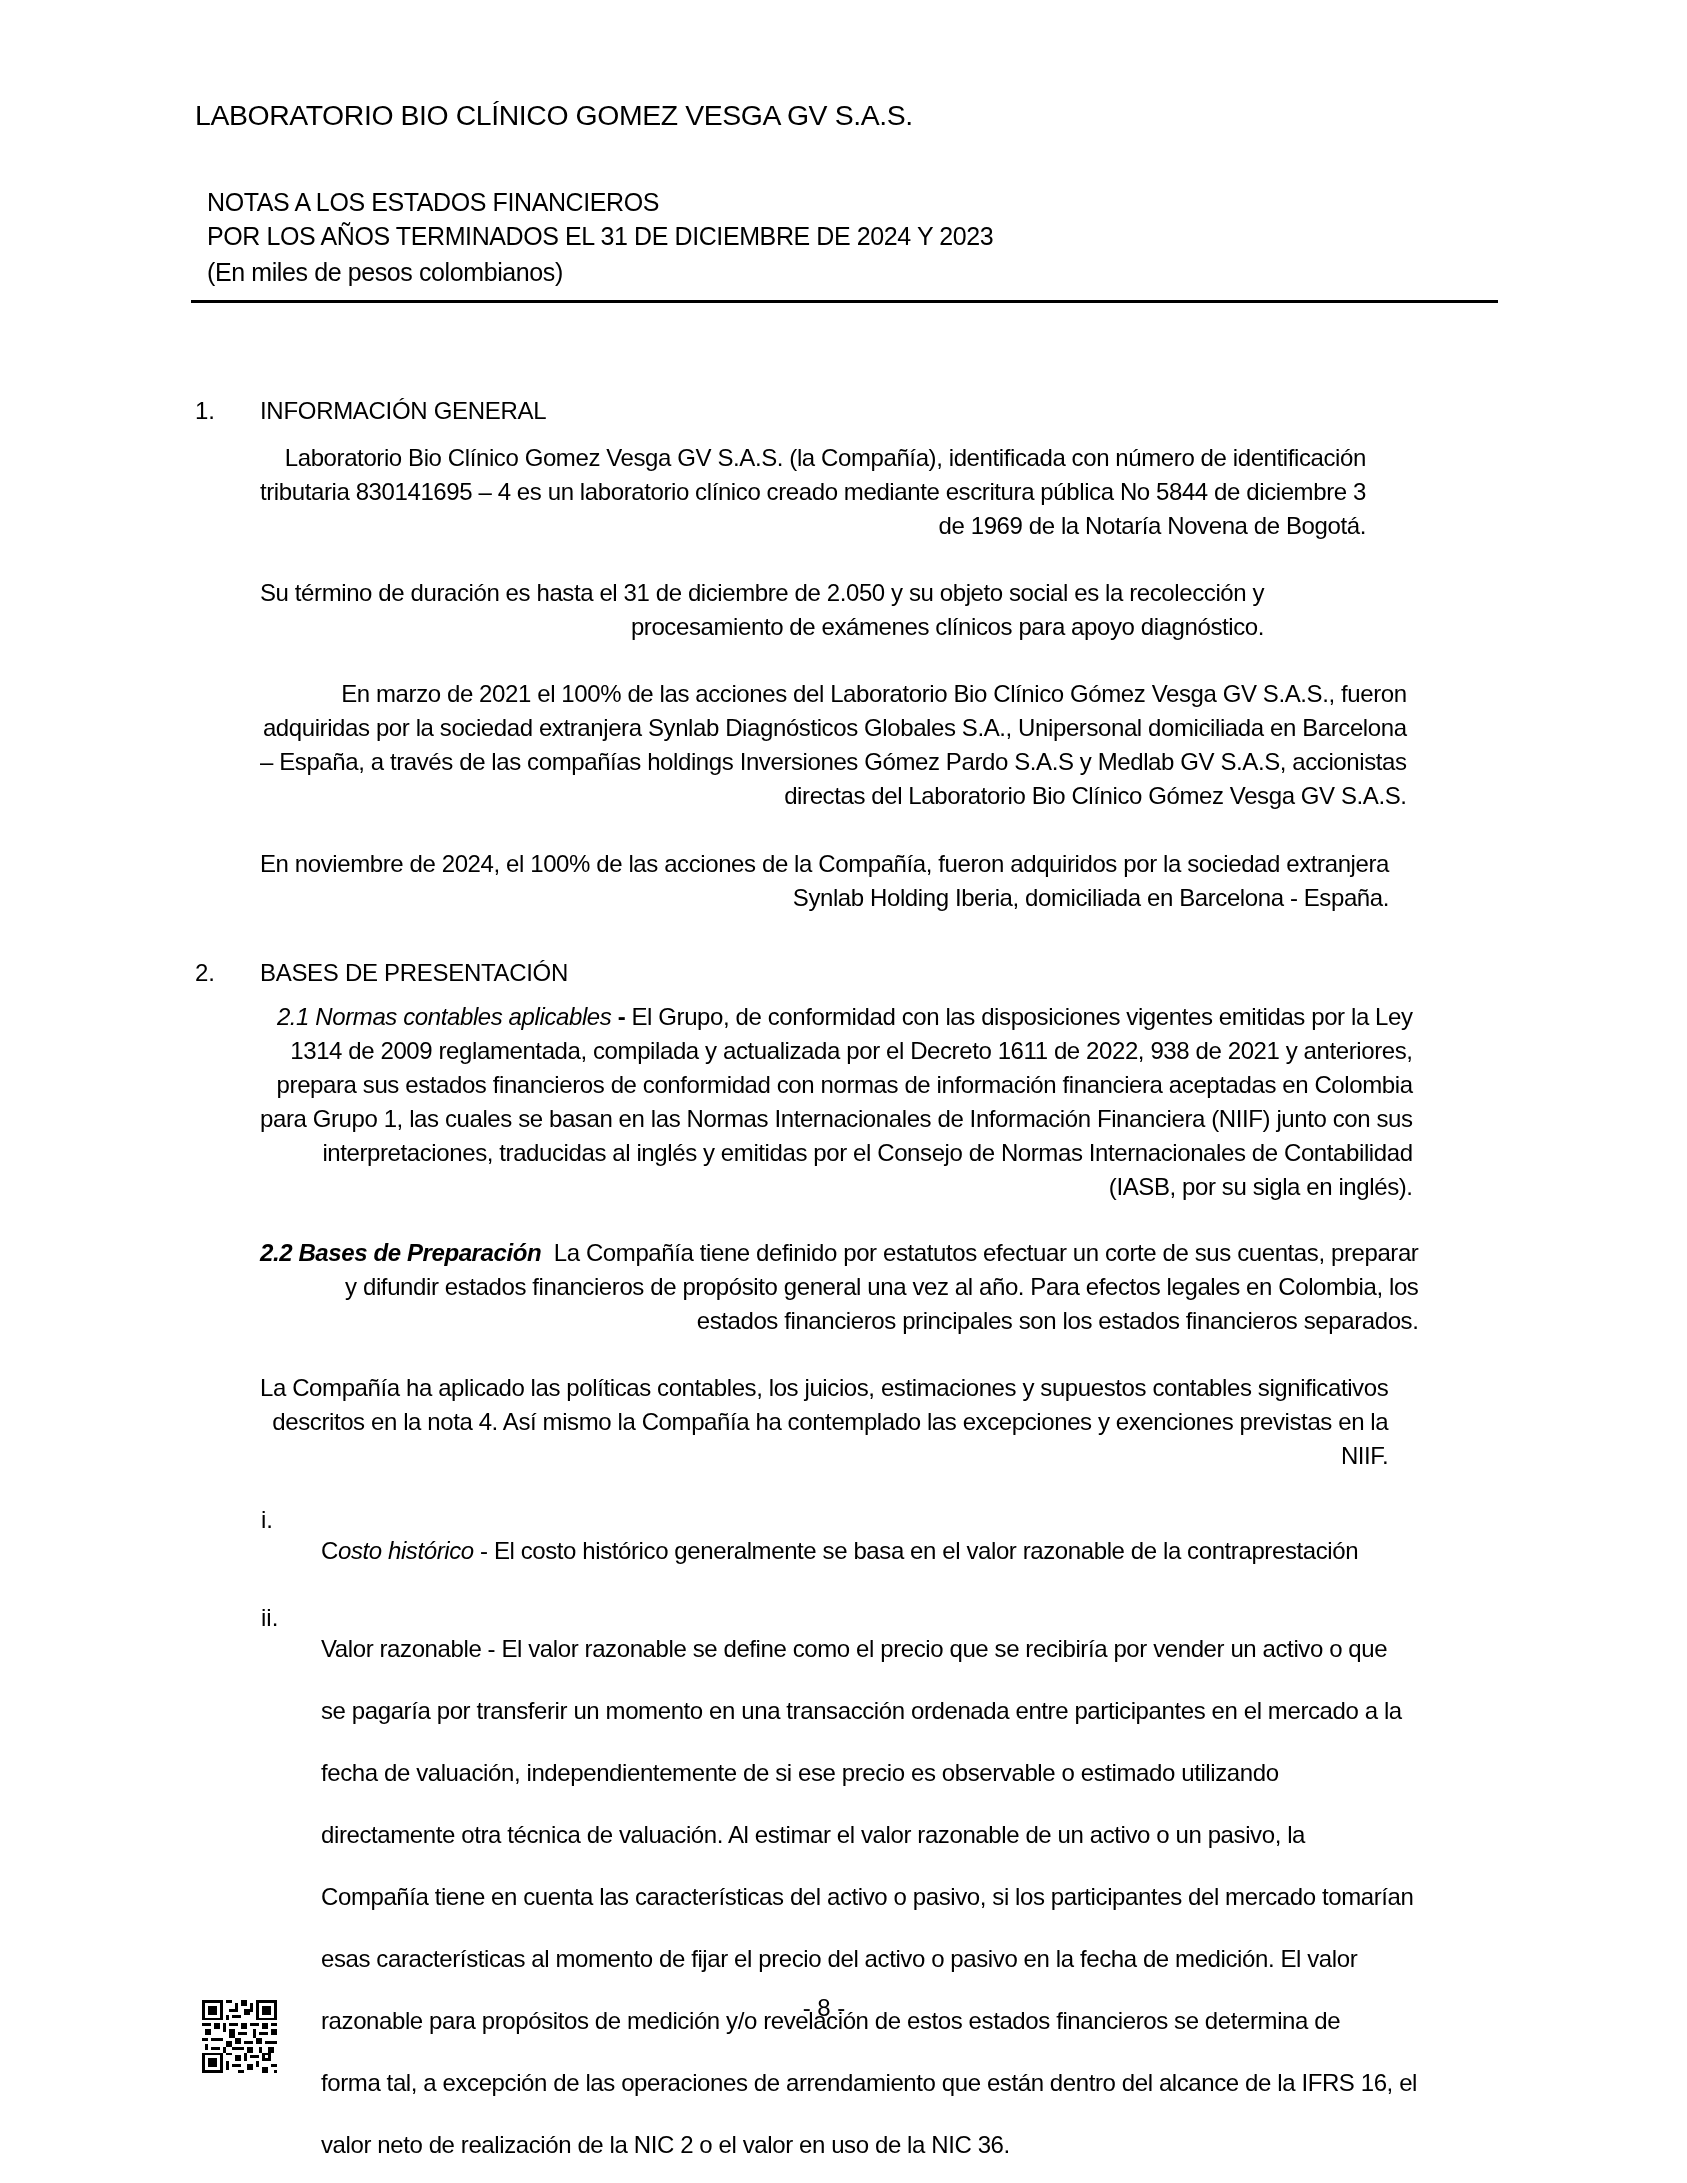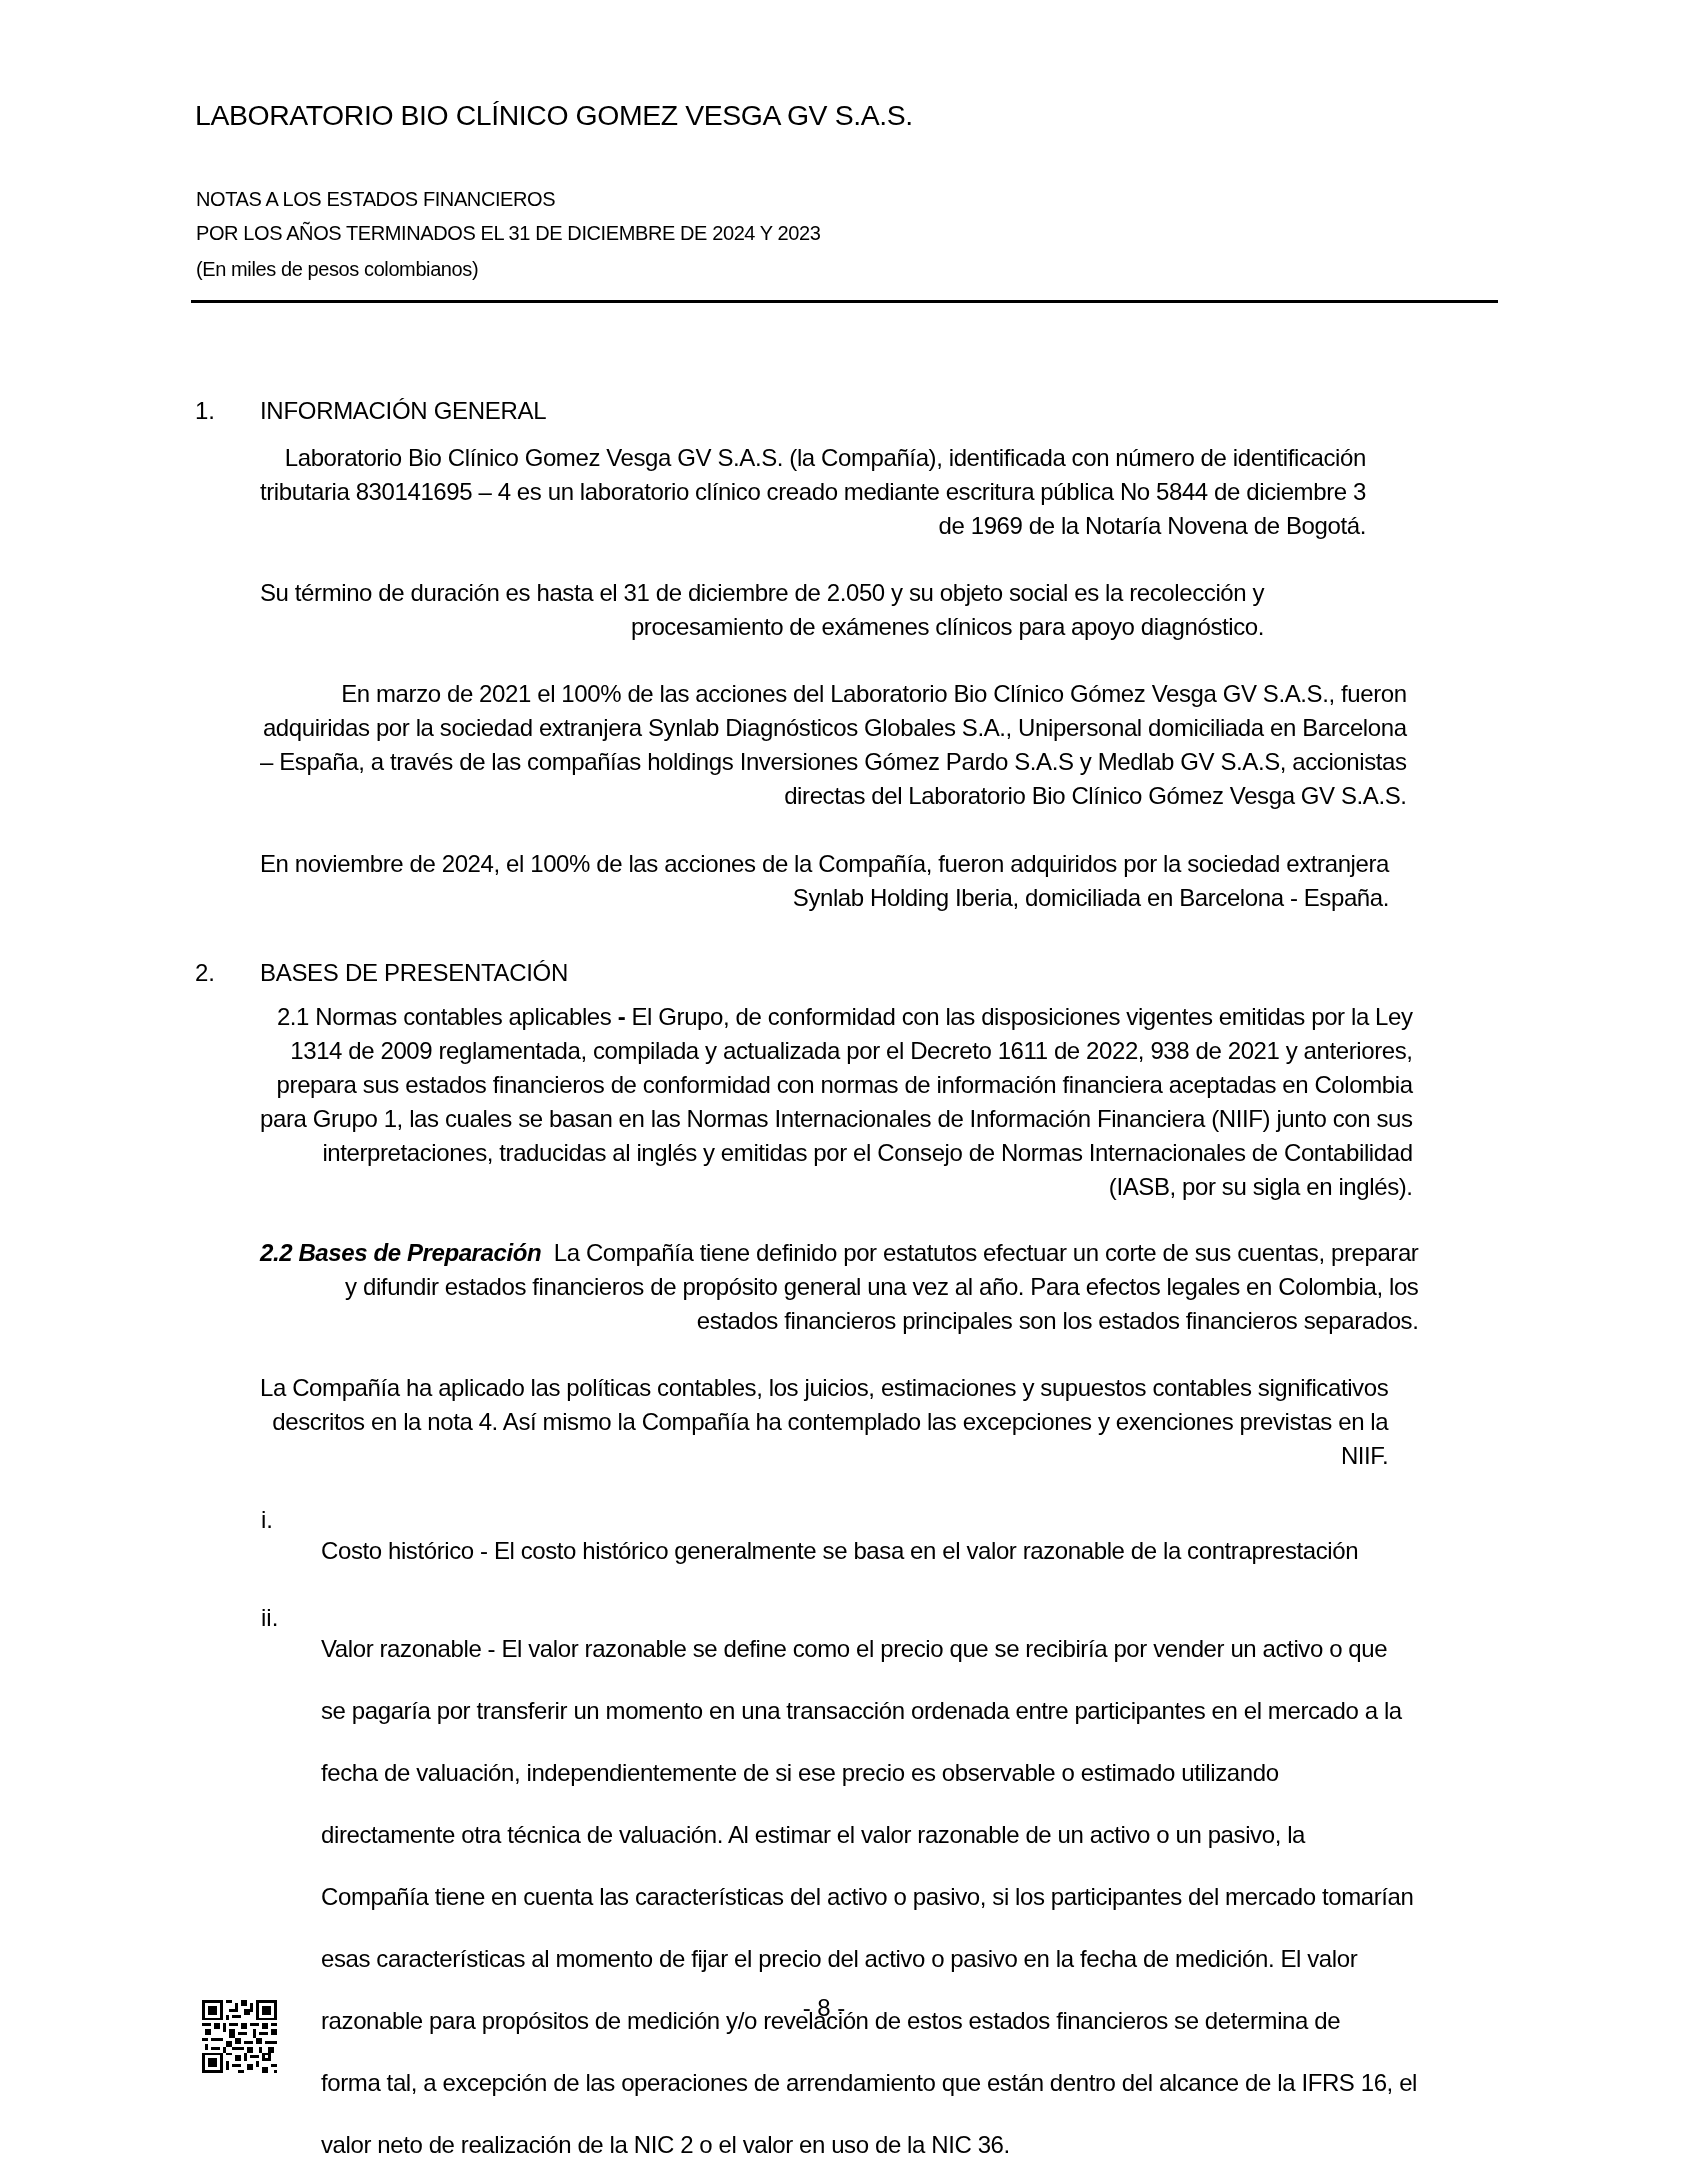--- a/index.html
+++ b/index.html
@@ -1,29 +1,29 @@
 <!DOCTYPE html>
 <html style="font-size:10.6px"><head>
 <meta charset="utf-8">
 <style>
   html, body { margin:0; padding:0; background:#ffffff; }
   body { width:1687px; height:2183px; position:relative; overflow:hidden;
          font-family:"Liberation Sans", "DejaVu Sans", sans-serif; color:#000; }
   .abs { position:absolute; white-space:nowrap; }
   .title { left:195px; top:99px; font-size:28.4px; letter-spacing:-0.4px; }
-  .sub { left:196px; font-size:20px; letter-spacing:-0.4px; }
+  .sub { left:207px; font-size:25px; letter-spacing:-0.4px; }
   .rule { position:absolute; left:191px; top:300px; width:1307px; height:2.6px; background:#000; }
   .sec-num { position:absolute; left:195px; font-size:24px; }
   .sec-title { position:absolute; left:260px; font-size:24px; letter-spacing:-0.3px; }
   .para { position:absolute; left:260px; font-size:24px; line-height:34px; letter-spacing:-0.4px; }
   .para .ln { display:block; white-space:nowrap;text-align:right; }
   .li-num { position:absolute; left:261px; font-size:24px; }
   .li { position:absolute; left:321px; font-size:24px; line-height:34px; letter-spacing:-0.4px; }
   .li .ln { display:block; white-space:nowrap;margin-top:28px; }
-  .it { }
+  .it { font-style:italic; }
   .bi { font-style:italic; font-weight:bold; }
   .b { font-weight:bold; }
   .pagenum { position:absolute; left:791px; top:1994px; width:66px; text-align:center; font-size:24px; }
   .qr { position:absolute; left:202px; top:2000px; width:75px; height:73px; }
 </style>
 </head>
 <body>
 
 <div class="abs title">LABORATORIO BIO CLÍNICO GOMEZ VESGA GV S.A.S.</div>
 <div class="abs sub" style="top:188px">NOTAS A LOS ESTADOS FINANCIEROS</div>

